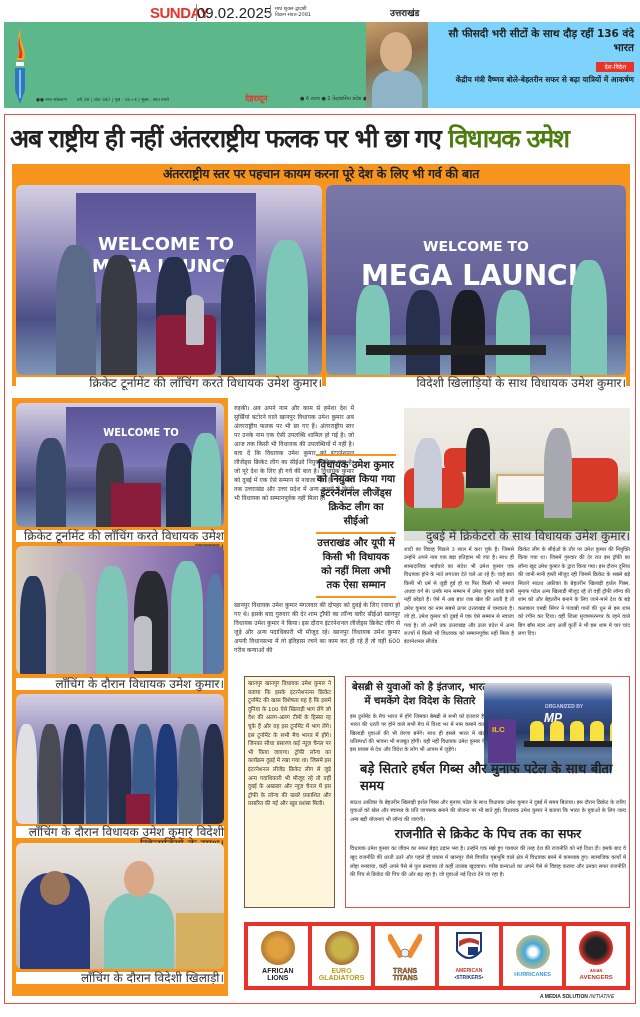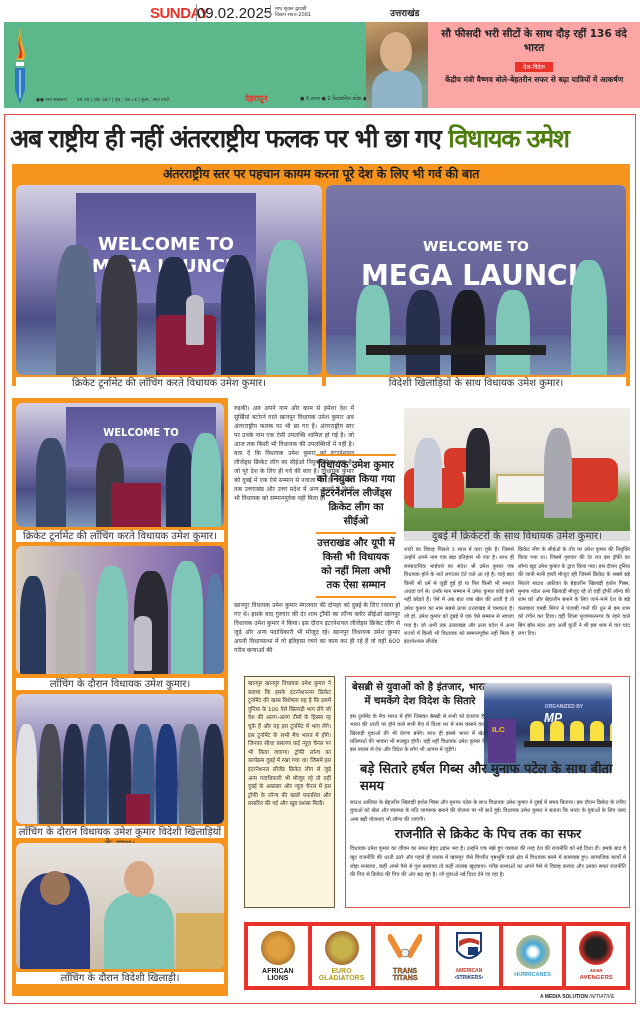--- a/index.html
+++ b/index.html
@@ -12,34 +12,34 @@
 .masthead{position:absolute;top:22px;left:4px;width:362px;height:86px;background:#5cb88a}
 .logo-flame{position:absolute;left:8px;top:6px;width:16px;height:76px}
 .logo-text{position:absolute;left:34px;top:-6px;font:bold 70px "DejaVu Sans",sans-serif;color:#fff;letter-spacing:-3px;line-height:86px}
 .mast-info{position:absolute;left:34px;top:96px;width:340px;font-size:4.5px;color:#333;display:flex;gap:10px}
 .mast-city{position:absolute;left:245px;top:92px;font-size:8px;color:#e8322a;font-weight:bold}
 .mast-editions{position:absolute;left:300px;top:95px;font-size:5px;color:#333}
 .promo{position:absolute;top:22px;left:366px;width:274px;height:86px;display:flex}
 .promo-photo{width:62px;height:86px;background:linear-gradient(160deg,#c9a06b,#8a6a48 40%,#7fa08c 80%);position:relative}
 .promo-face{position:absolute;left:14px;top:10px;width:32px;height:40px;border-radius:50%;background:#d8b08a}
 .promo-suit{position:absolute;left:6px;top:48px;width:50px;height:38px;background:#8fb4c8;border-radius:20px 20px 0 0}
-.promo-text{flex:1;background:#fca5a5;padding:4px 6px;text-align:center}
+.promo-text{flex:1;background:#7dd3fc;padding:4px 6px;text-align:right}
 .promo-h{font-size:10.5px;font-weight:bold;line-height:14px;color:#222}
 .promo-tag{display:inline-block;background:#e8322a;color:#fff;font-size:6px;padding:1px 8px;margin:3px 0}
 .promo-sub{font-size:7.5px;font-weight:bold;line-height:10px;color:#222}
 .frame{position:absolute;top:114px;left:4px;width:632px;height:890px;border:1px solid #e8504a}
 .headline{position:absolute;top:120px;left:10px;width:620px;font:bold 25px "DejaVu Sans",sans-serif;letter-spacing:-1.2px;color:#222;white-space:nowrap}
 .headline .hl{color:#4d7c0f}
 .orange-box{position:absolute;top:164px;left:12px;width:618px;height:222px;background:#f7941d}
 .subhead{position:absolute;top:165px;left:12px;width:618px;text-align:center;font-size:12.5px;font-weight:bold;color:#222;letter-spacing:-0.3px}
 .photo{position:absolute;border-radius:6px;overflow:hidden}
 .ph-stage{background:linear-gradient(180deg,#d5cfe3 0%,#8c86b8 40%,#4c4f86 70%,#7d97b8 100%)}
 .ph-banner{position:absolute;background:linear-gradient(180deg,#5b5496,#7c78b8);color:#fff;font-weight:bold;text-align:center}
 .person{position:absolute;border-radius:40% 40% 0 0}
-.caption{position:absolute;background:#fff;font-size:10px;text-align:center;color:#333;line-height:12px;height:12px}
+.caption{position:absolute;background:#fff;font-size:12px;text-align:right;color:#333;line-height:12px;height:12px}
 .left-col{position:absolute;top:398px;left:12px;width:216px;height:598px;background:#f7941d}
 .body-text{position:absolute;font-size:6px;line-height:9px;color:#333;text-align:justify}
 .pull{position:absolute;font-weight:bold;text-align:center;color:#222;font-size:10px;line-height:14px}
 .pull-line{position:absolute;height:2px;background:#f7941d}
 .box-yellow{position:absolute;top:676px;left:244px;width:91px;height:232px;background:#fef6dc;border:1px solid #6b5a3a}
 .box-yellow h3{font-size:10.5px;line-height:15px;text-align:center;font-weight:bold;color:#222;border-bottom:1px solid #6b5a3a;padding:2px 0}
 .box-yellow p{font-size:5.5px;line-height:8.6px;padding:2px 3px;text-align:justify;color:#333}
 .box-red{position:absolute;top:676px;left:345px;width:285px;height:232px;border:1px solid #e8504a}
 .sec-h{position:absolute;font-weight:bold;color:#222;text-align:center}
 .logos{position:absolute;top:922px;left:244px;width:386px;height:68px;background:#e8322a;display:flex;gap:4px;padding:4px}

